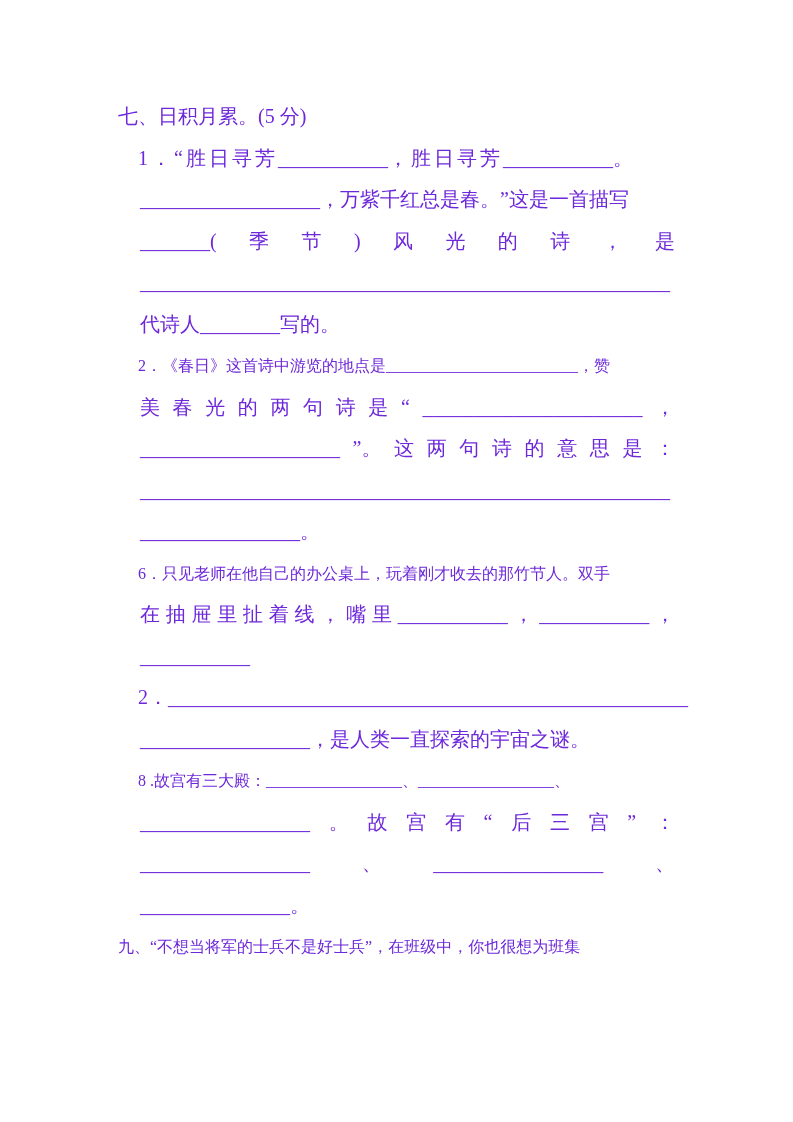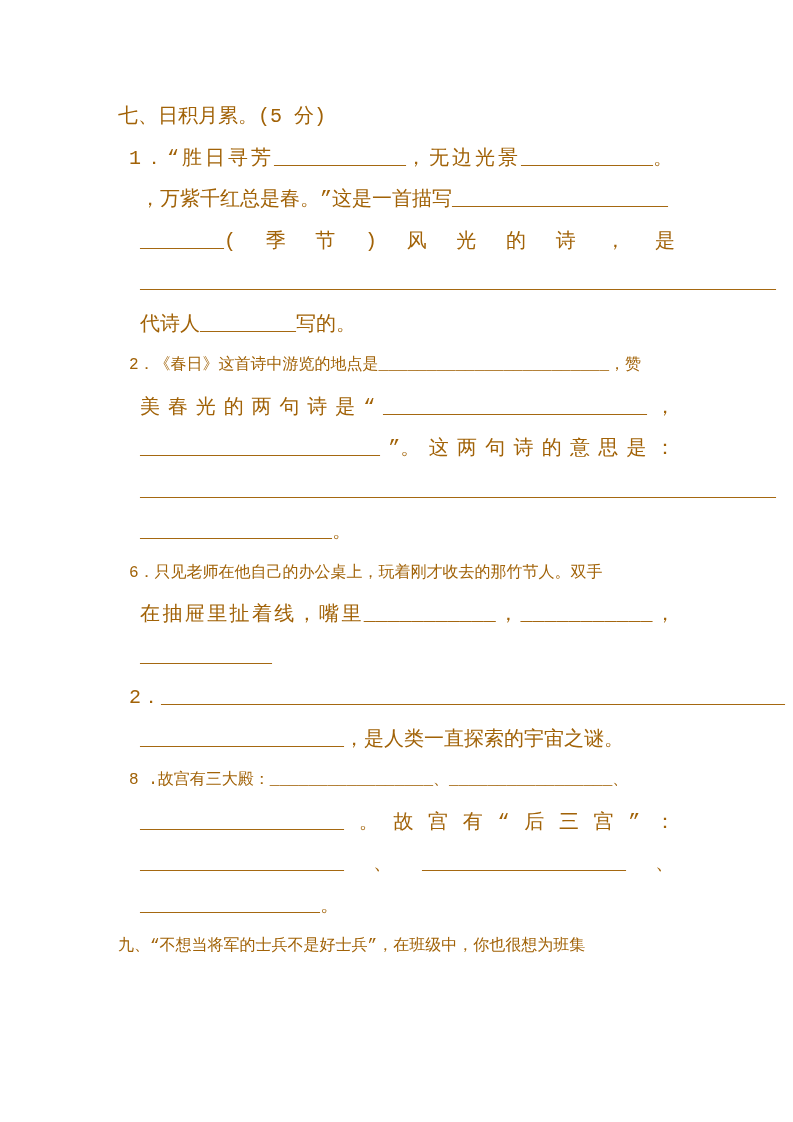--- a/index.html
+++ b/index.html
@@ -1,54 +1,54 @@
 <!DOCTYPE html>
 <html><head>
 <meta charset="utf-8">
 <style>
   html,body{margin:0;padding:0;}
   .page{
     position:relative;
     width:793px;height:1060px;
     background:#ffffff;
-    color:#a16207;
-    font-family:Liberation Mono, monospace;
+    color:#6d28d9;
+    font-family:Liberation Serif, serif;
     overflow:hidden;
   }
   .content{
     position:absolute;
     left:118px;top:96px;
     width:557px;
   }
   .line{
     height:41.5px;
     display:flex;
     align-items:baseline;
     white-space:pre;
     font-size:20px;
     line-height:41.5px;
     justify-content:flex-start;
   }
   .line.h{margin-left:0;}
-  .line.q{margin-left:11px;}
+  .line.q{margin-left:20px;}
   .line.c{margin-left:22px;}
   .line.j{justify-content:space-between;text-align:center;}
   .line.f18{font-size:16px;}
   .line.sp1 .seg:not(.b){letter-spacing:3px;}
   .seg{display:inline;}
   .seg.b{letter-spacing:0 !important;}
 </style>
 </head>
 <body>
 
 <div class="page">
   <div class="content">
     <div class="line h"><span class="seg">七、日积月累。(5 分)</span></div>
-    <div class="line q sp1"><span class="seg">1．“胜日寻芳</span><span class="seg b">___________</span><span class="seg">，无边光景</span><span class="seg b">___________</span><span class="seg">。</span></div>
-    <div class="line c"><span class="seg">，万紫千红总是春。”这是一首描写</span><span class="seg b">__________________</span></div>
+    <div class="line q sp1"><span class="seg">1．“胜日寻芳</span><span class="seg b">___________</span><span class="seg">，胜日寻芳</span><span class="seg b">___________</span><span class="seg">。</span></div>
+    <div class="line c"><span class="seg b">__________________</span><span class="seg">，万紫千红总是春。”这是一首描写</span></div>
     <div class="line c j"><span class="seg b">_______(</span><span class="seg">季</span><span class="seg">节</span><span class="seg">)</span><span class="seg">风</span><span class="seg">光</span><span class="seg">的</span><span class="seg">诗</span><span class="seg">，</span><span class="seg">是</span></div>
     <div class="line c"><span class="seg b">_____________________________________________________</span></div>
     <div class="line c"><span class="seg">代诗人</span><span class="seg b">________</span><span class="seg">写的。</span></div>
     <div class="line q f18"><span class="seg">2．《春日》这首诗中游览的地点是</span><span class="seg b">________________________</span><span class="seg">，赞</span></div>
     <div class="line c j"><span class="seg">美</span><span class="seg">春</span><span class="seg">光</span><span class="seg">的</span><span class="seg">两</span><span class="seg">句</span><span class="seg">诗</span><span class="seg">是</span><span class="seg">“</span><span class="seg b">______________________</span><span class="seg">，</span></div>
     <div class="line c j"><span class="seg b">____________________</span><span class="seg">”。</span><span class="seg">这</span><span class="seg">两</span><span class="seg">句</span><span class="seg">诗</span><span class="seg">的</span><span class="seg">意</span><span class="seg">思</span><span class="seg">是</span><span class="seg">：</span></div>
     <div class="line c"><span class="seg b">_____________________________________________________</span></div>
     <div class="line c"><span class="seg b">________________</span><span class="seg">。</span></div>
     <div class="line q f18"><span class="seg">6．只见老师在他自己的办公桌上，玩着刚才收去的那竹节人。双手</span></div>
     <div class="line c j"><span class="seg">在</span><span class="seg">抽</span><span class="seg">屉</span><span class="seg">里</span><span class="seg">扯</span><span class="seg">着</span><span class="seg">线</span><span class="seg">，</span><span class="seg">嘴</span><span class="seg">里</span><span class="seg b">___________</span><span class="seg">，</span><span class="seg b">___________</span><span class="seg">，</span></div>

